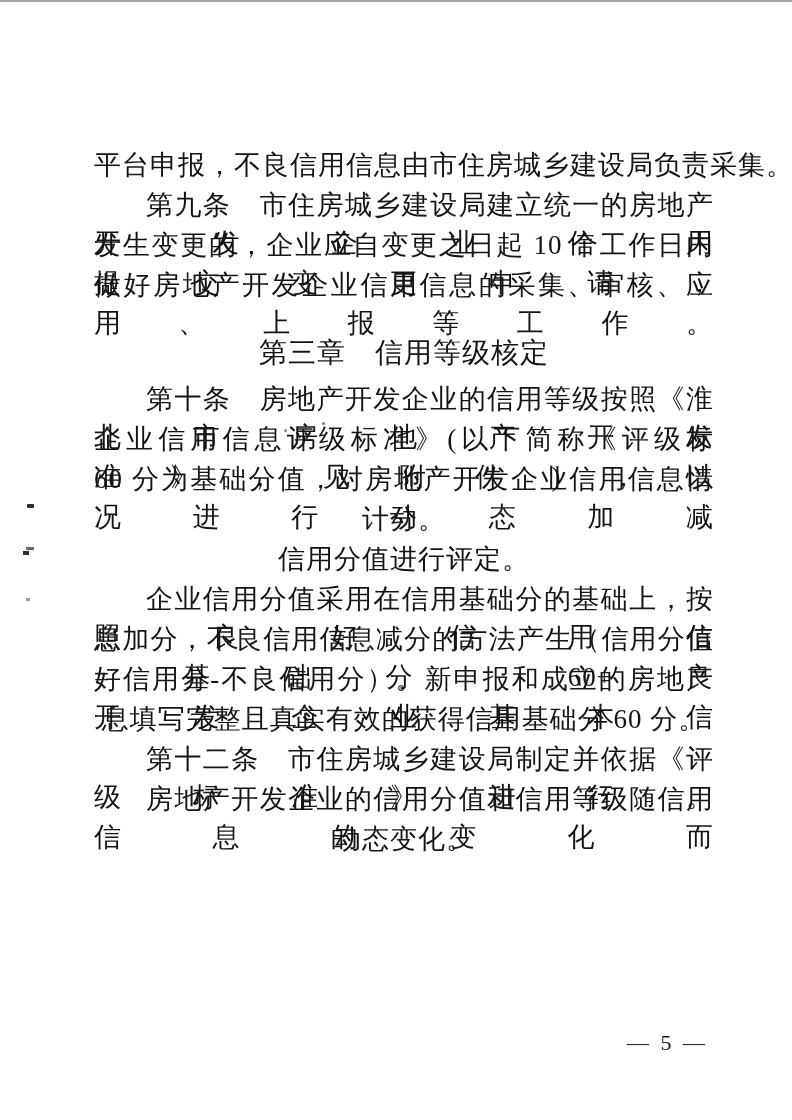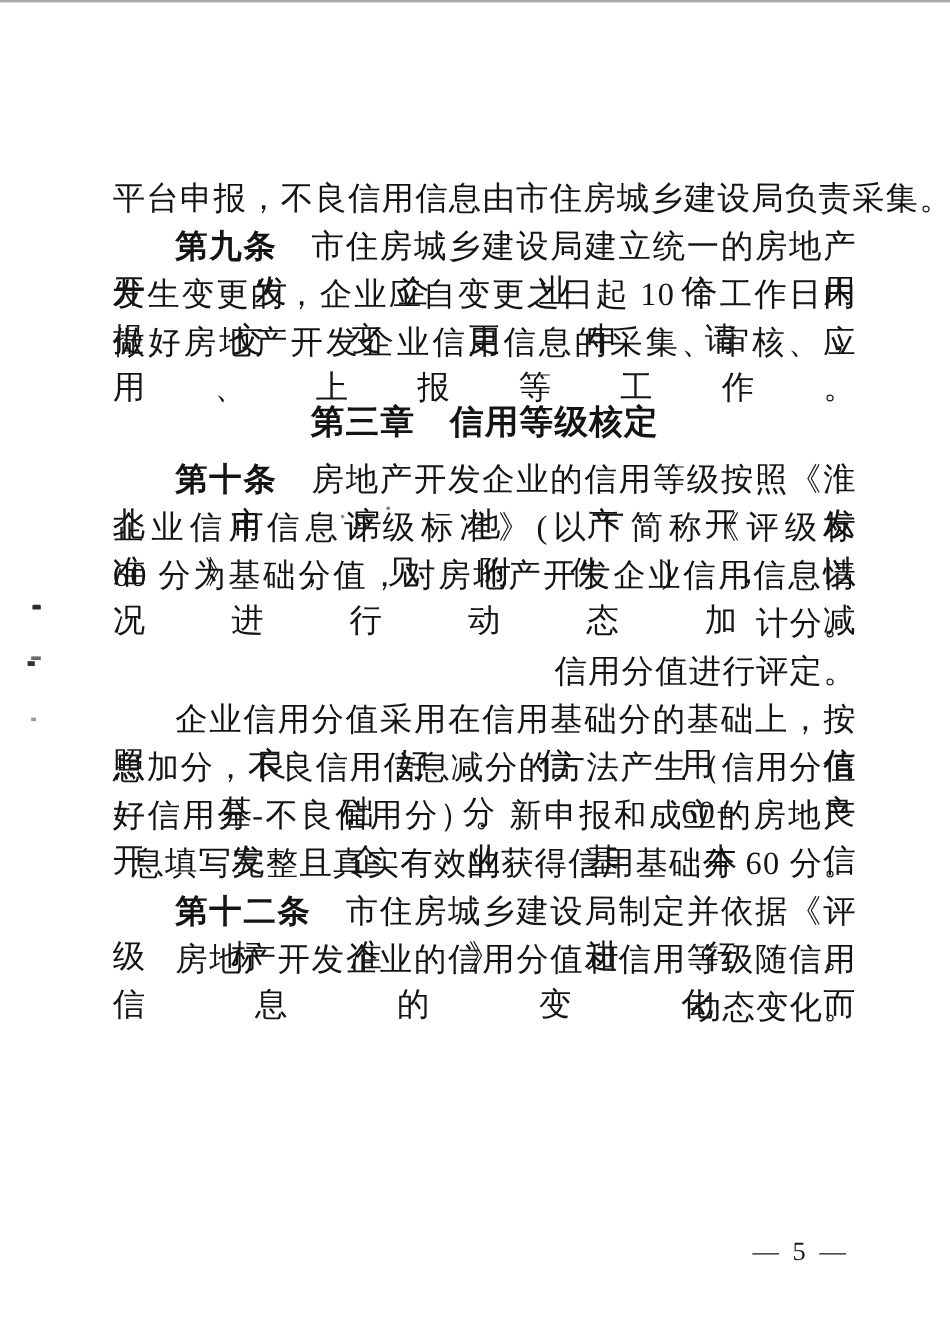--- a/index.html
+++ b/index.html
@@ -26,21 +26,21 @@
     left: 94px;
     top: 146px;
     width: 620px;
   }
   .line {
     font-size: 27px;
     height: 40px;
     line-height: 38px;
     letter-spacing: 1px;
     white-space: nowrap;
-    text-align: right;
+    text-align: center;
   }
   .line.justify {
     white-space: normal;
     text-align: justify;
     text-align-last: justify;
     text-justify: inter-character;
   }
   .line.indent {
     text-indent: 52px;
   }
@@ -48,21 +48,21 @@
     margin-top: 28px;
     margin-bottom: 6px;
     text-align: right;
     text-align-last: center;
     font-weight: 700;
     font-size: 28px;
     text-indent: 0;
     white-space: nowrap;
   }
   .run-bold {
-    font-weight: 700;
+    font-weight: 400;
   }
   .page-number {
     position: absolute;
     top: 1030px;
     right: 84px;
     font-size: 22px;
     letter-spacing: 3px;
     color: #1a1a1a;
   }
   .speck {

